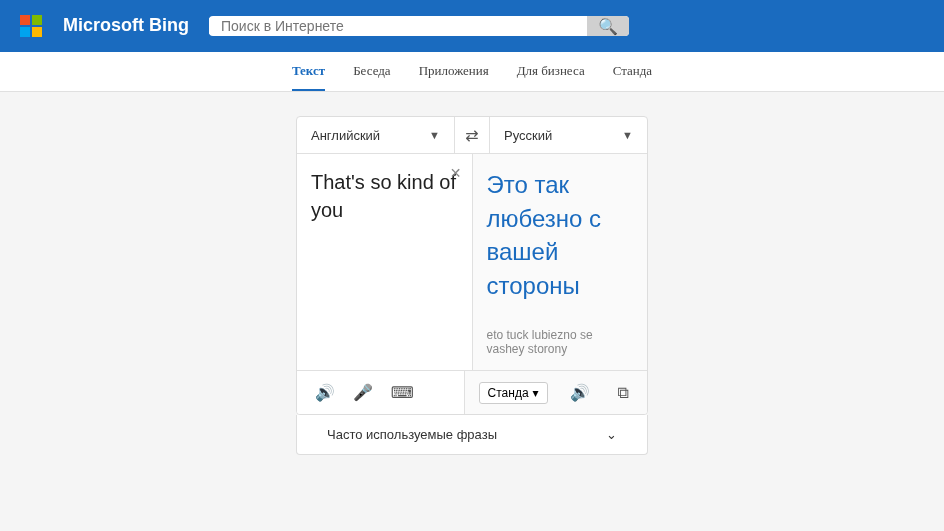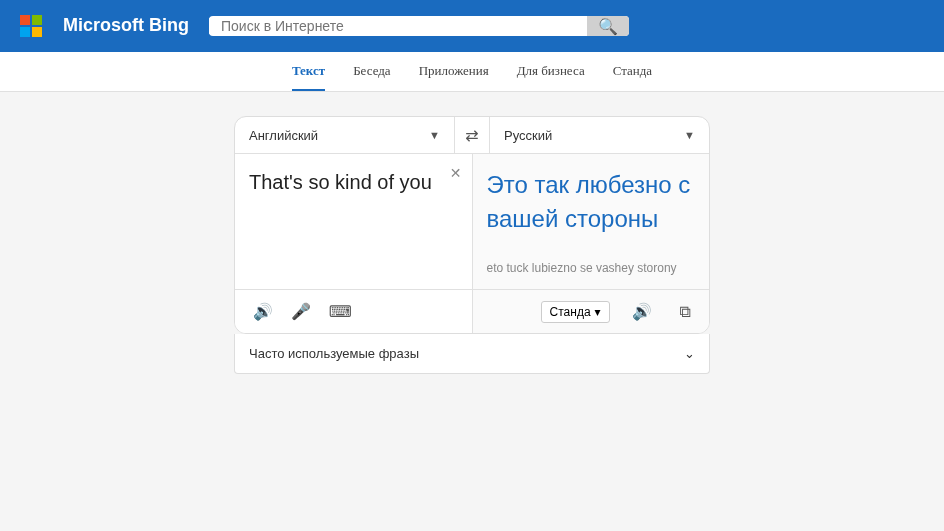--- a/index.html
+++ b/index.html
@@ -94,22 +94,22 @@
     .main {
       padding: 24px 20px;
       display: flex;
       justify-content: center;
     }
 
     
     .translator-card {
       background: white;
       border: 1px solid #ddd;
-      border-radius: 12px;
-      width: 476px;
+      border-radius: 4px;
+      width: 352px;
       overflow: hidden;
     }
 
     
     .lang-selector-row {
       display: flex;
       align-items: center;
       border-bottom: 1px solid #e0e0e0;
     }
     .lang-select {
@@ -221,21 +221,21 @@
       font-size: 12px;
       cursor: pointer;
       background: white;
     }
 
     
     .common-phrases {
       display: flex;
       align-items: center;
       justify-content: space-between;
-      padding: 12px 14px;
+      padding: 12px 30px;
       cursor: pointer;
       font-size: 13px;
       color: #333;
       background: white;
       border: 1px solid #ddd;
       border-top: none;
       border-radius: 0 0 4px 4px;
     }
 
     .footer-row {

